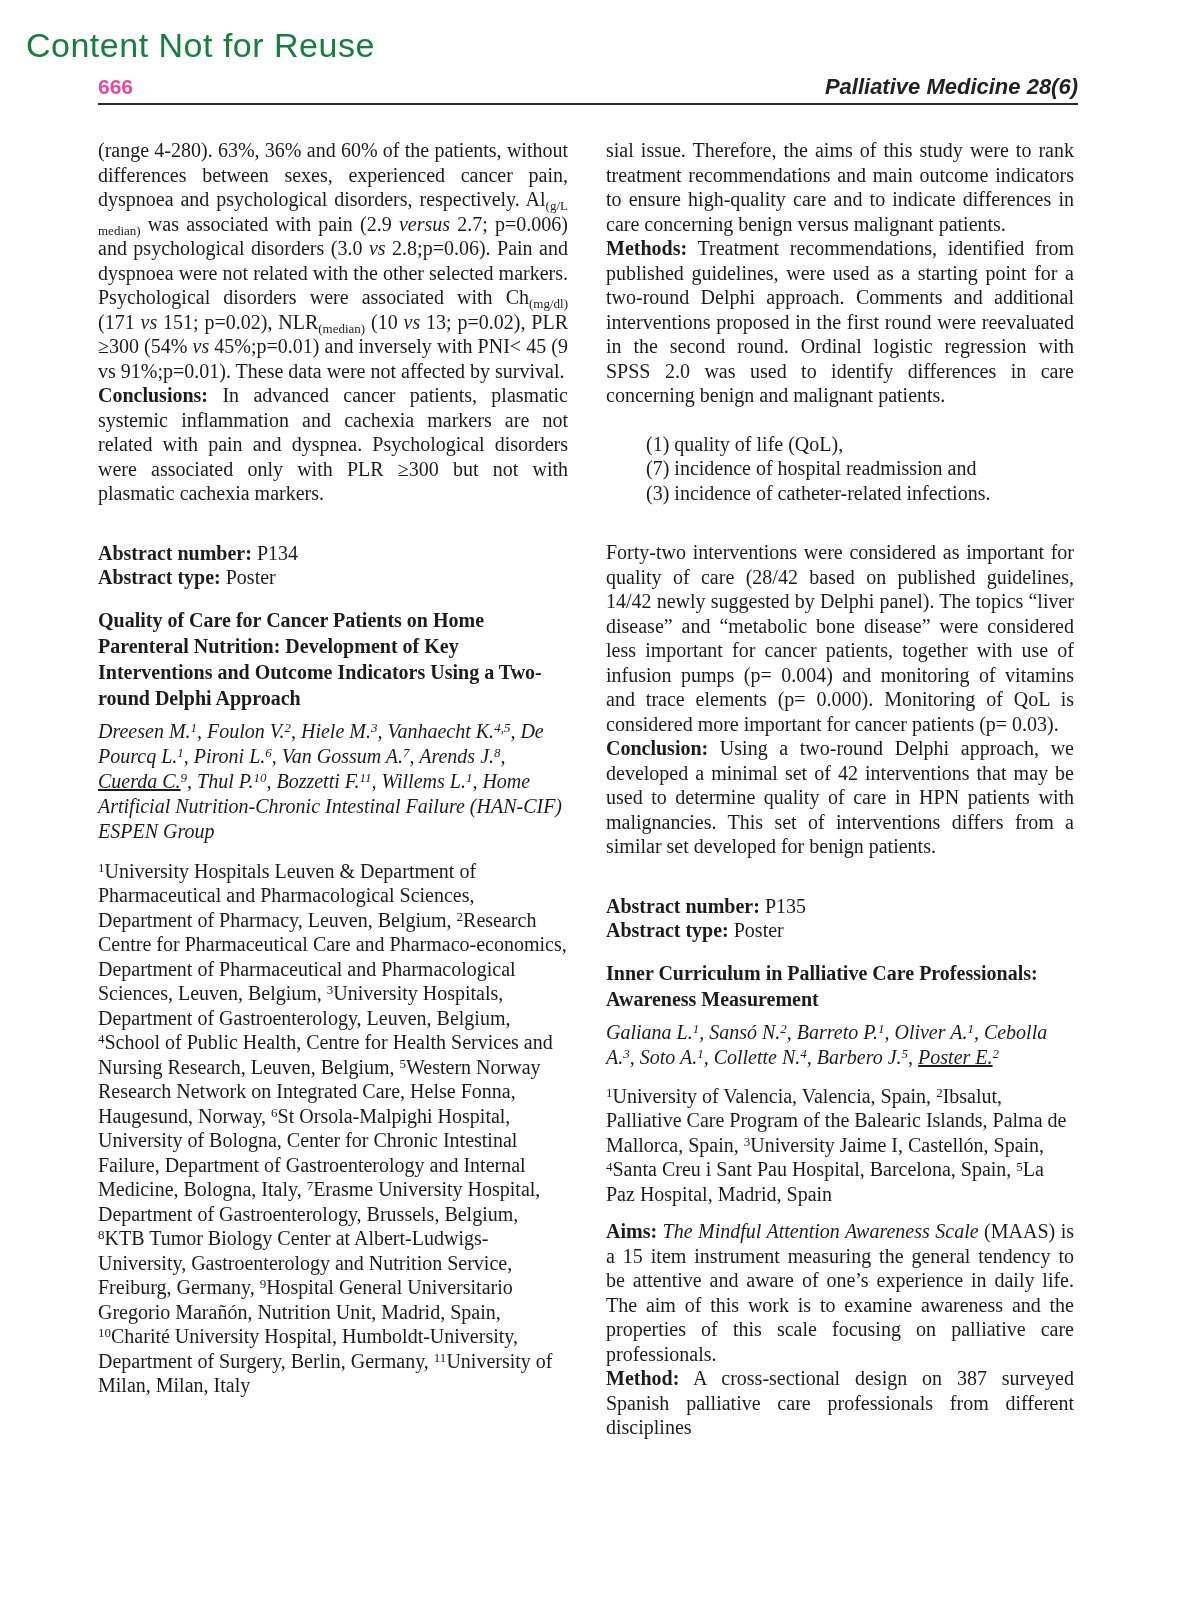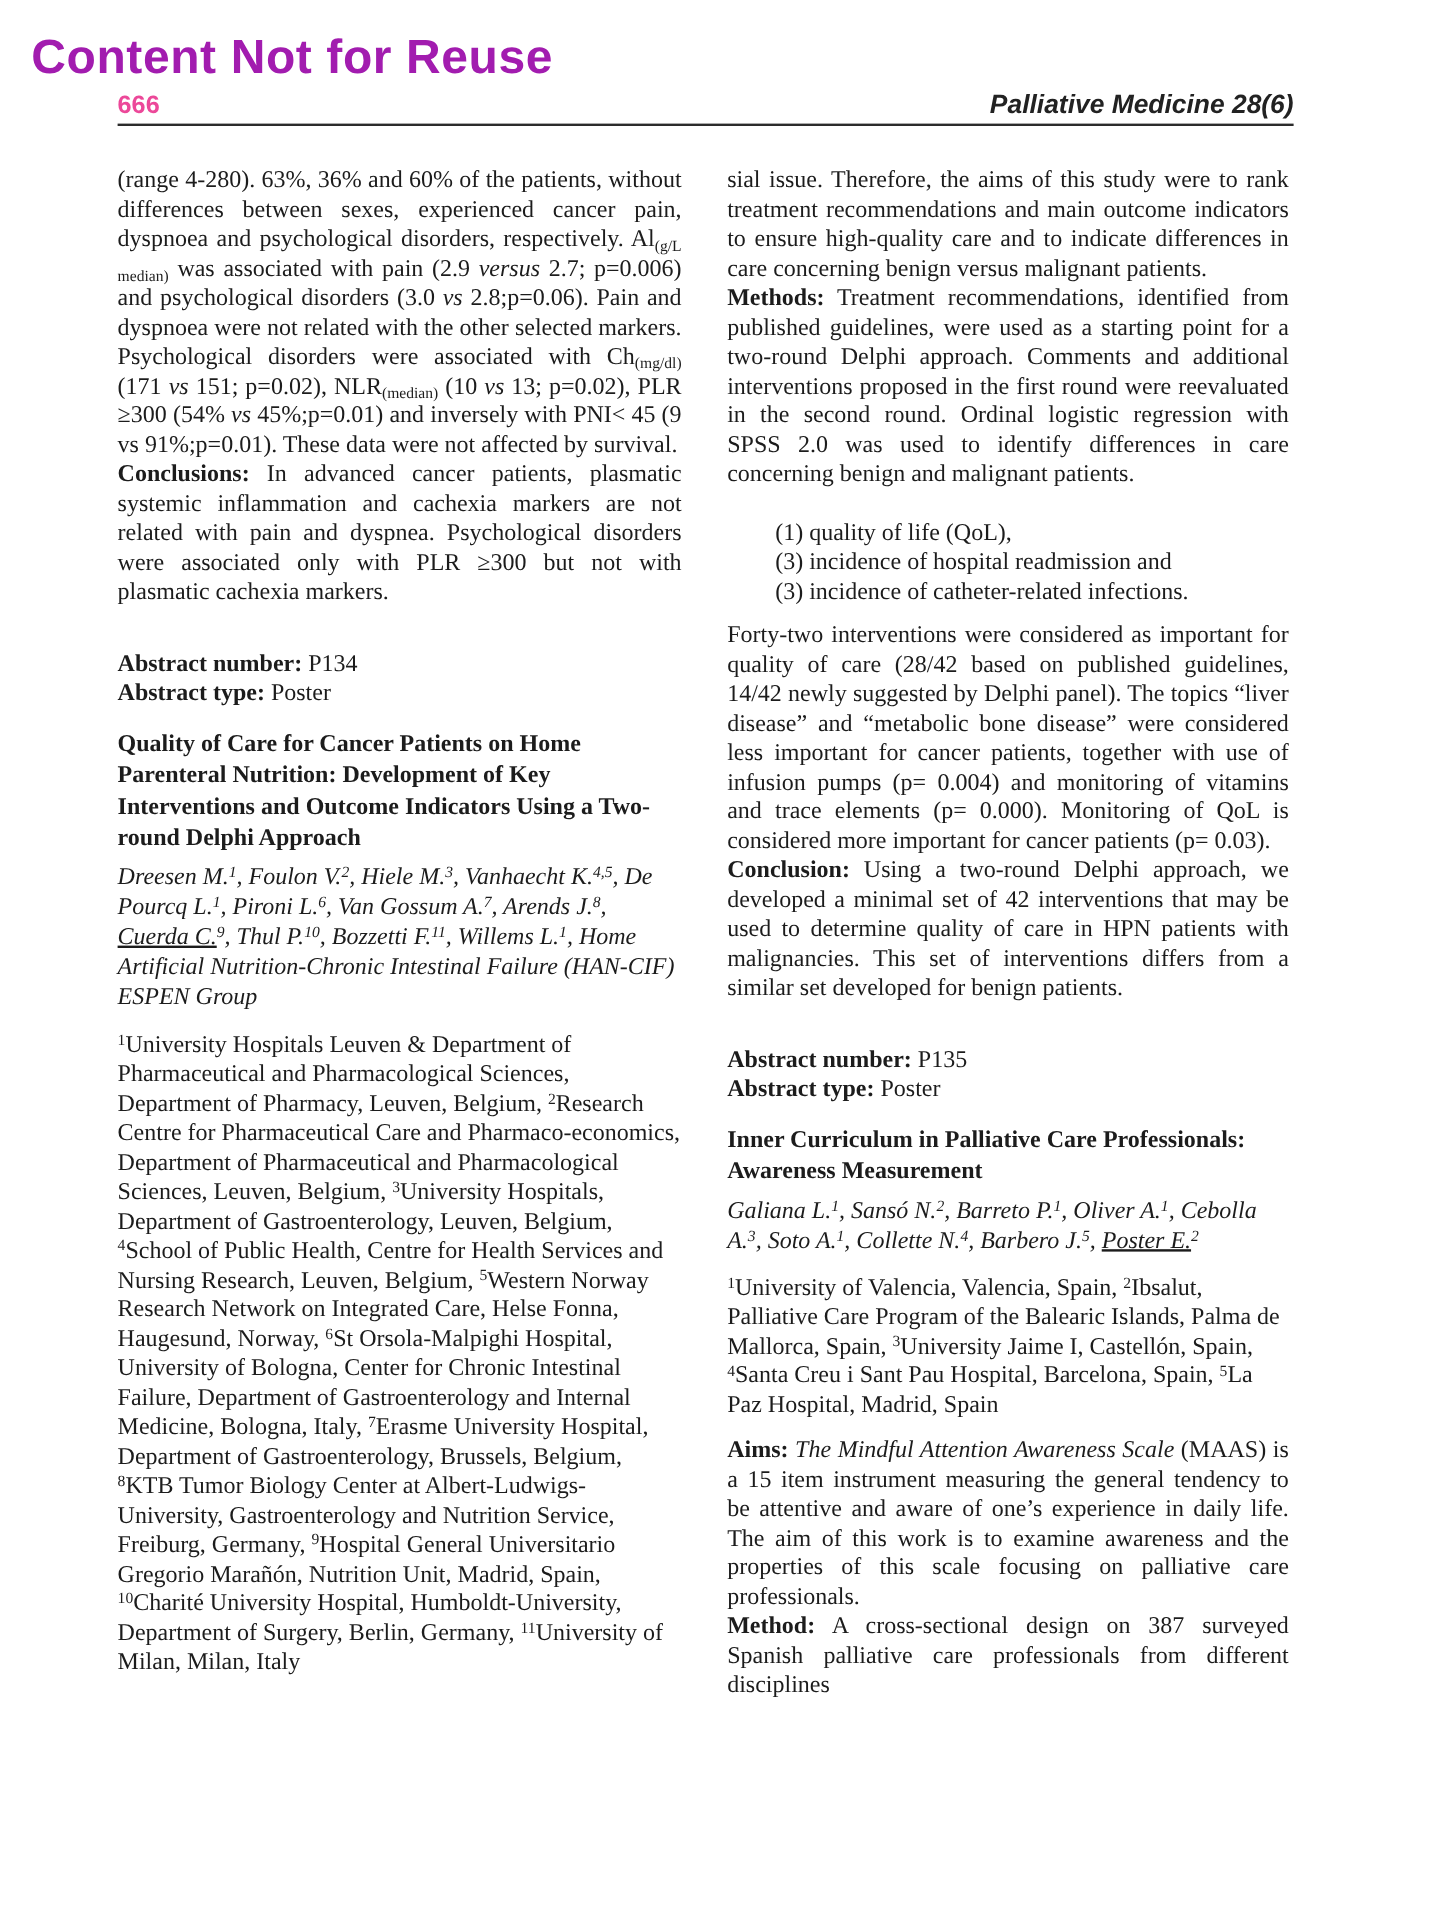--- a/index.html
+++ b/index.html
@@ -10,23 +10,23 @@
     background: #ffffff;
     font-family: "Liberation Serif", serif;
     color: #1c1c1c;
     overflow: hidden;
   }
   .watermark {
     position: absolute;
     left: 26px;
     top: 26px;
     font-family: "Liberation Sans", sans-serif;
-    font-size: 40px;
-    font-weight: 700;
-    color: #a21caf;
+    font-size: 34px;
+    font-weight: 400;
+    color: #15803d;
     letter-spacing: 0.5px;
     white-space: nowrap;
   }
   .page-header {
     position: absolute;
     left: 98px;
     top: 74px;
     width: 980px;
     display: flex;
     justify-content: space-between;
@@ -58,21 +58,21 @@
     top: 138px;
     font-size: 20px;
     line-height: 24.5px;
   }
   .col-left  { left: 98px;  width: 470px; }
   .col-right { left: 606px; width: 468px; }
 
   .blk { margin: 0; }
   .k-cont   { text-align: justify; }
   .k-para   { text-align: justify; }
-  .k-para2  { margin-top: 12px; text-align: justify; }
+  .k-para2  { margin-top: 35px; text-align: justify; }
   .k-label1 { margin-top: 35px; }
   .k-label2 { }
   .k-title  { margin-top: 17px; font-weight: 700; line-height: 26px; }
   .k-authors{ margin-top: 8px; font-style: italic; line-height: 25.2px; }
   .k-affil  { margin-top: 14px; line-height: 24.5px; }
   .k-aims   { margin-top: 13px; text-align: justify; }
   .k-list   { margin-top: 24px; padding-left: 40px; }
 
   .blk b { font-weight: 700; }
   .blk i { font-style: italic; }
@@ -110,21 +110,21 @@
       <div class="blk k-label2"><b>Abstract type:</b><span> Poster</span></div>
       <div class="blk k-title"><span>Quality of Care for Cancer Patients on Home Parenteral Nutrition: Development of Key Interventions and Outcome Indicators Using a Two-round Delphi Approach</span></div>
       <div class="blk k-authors"><span>Dreesen M.</span><sup>1</sup><span>, Foulon V.</span><sup>2</sup><span>, Hiele M.</span><sup>3</sup><span>, Vanhaecht K.</span><sup>4,5</sup><span>, De Pourcq L.</span><sup>1</sup><span>, Pironi L.</span><sup>6</sup><span>, Van Gossum A.</span><sup>7</sup><span>, Arends J.</span><sup>8</sup><span>, </span><span class="u">Cuerda C.</span><sup>9</sup><span>, Thul P.</span><sup>10</sup><span>, Bozzetti F.</span><sup>11</sup><span>, Willems L.</span><sup>1</sup><span>, Home Artificial Nutrition-Chronic Intestinal Failure (HAN-CIF) ESPEN Group</span></div>
       <div class="blk k-affil"><sup>1</sup><span>University Hospitals Leuven &amp; Department of Pharmaceutical and Pharmacological Sciences, Department of Pharmacy, Leuven, Belgium, </span><sup>2</sup><span>Research Centre for Pharmaceutical Care and Pharmaco-economics, Department of Pharmaceutical and Pharmacological Sciences, Leuven, Belgium, </span><sup>3</sup><span>University Hospitals, Department of Gastroenterology, Leuven, Belgium, </span><sup>4</sup><span>School of Public Health, Centre for Health Services and Nursing Research, Leuven, Belgium, </span><sup>5</sup><span>Western Norway Research Network on Integrated Care, Helse Fonna, Haugesund, Norway, </span><sup>6</sup><span>St Orsola-Malpighi Hospital, University of Bologna, Center for Chronic Intestinal Failure, Department of Gastroenterology and Internal Medicine, Bologna, Italy, </span><sup>7</sup><span>Erasme University Hospital, Department of Gastroenterology, Brussels, Belgium, </span><sup>8</sup><span>KTB Tumor Biology Center at Albert-Ludwigs-University, Gastroenterology and Nutrition Service, Freiburg, Germany, </span><sup>9</sup><span>Hospital General Universitario Gregorio Marañón, Nutrition Unit, Madrid, Spain, </span><sup>10</sup><span>Charité University Hospital, Humboldt-University, Department of Surgery, Berlin, Germany, </span><sup>11</sup><span>University of Milan, Milan, Italy</span></div>
     </div>
   <div class="col col-right">
       <div class="blk k-cont"><span>sial issue. Therefore, the aims of this study were to rank treatment recommendations and main outcome indicators to ensure high-quality care and to indicate differences in care concerning benign versus malignant patients.</span></div>
       <div class="blk k-para"><b>Methods:</b><span> Treatment recommendations, identified from published guidelines, were used as a starting point for a two-round Delphi approach. Comments and additional interventions proposed in the first round were reevaluated in the second round. Ordinal logistic regression with SPSS 2.0 was used to identify differences in care concerning benign and malignant patients.</span></div>
       <div class="blk k-list">
         <div class="list-item"><span>(1) quality of life (QoL),</span></div>
-        <div class="list-item"><span>(3) incidence of hospital readmission and</span></div>
+        <div class="list-item"><span>(7) incidence of hospital readmission and</span></div>
         <div class="list-item"><span>(3) incidence of catheter-related infections.</span></div>
       </div>
       <div class="blk k-para2"><span>Forty-two interventions were considered as important for quality of care (28/42 based on published guidelines, 14/42 newly suggested by Delphi panel). The topics “liver disease” and “metabolic bone disease” were considered less important for cancer patients, together with use of infusion pumps (p= 0.004) and monitoring of vitamins and trace elements (p= 0.000). Monitoring of QoL is considered more important for cancer patients (p= 0.03).</span></div>
       <div class="blk k-para"><b>Conclusion:</b><span> Using a two-round Delphi approach, we developed a minimal set of 42 interventions that may be used to determine quality of care in HPN patients with malignancies. This set of interventions differs from a similar set developed for benign patients.</span></div>
       <div class="blk k-label1"><b>Abstract number:</b><span> P135</span></div>
       <div class="blk k-label2"><b>Abstract type:</b><span> Poster</span></div>
       <div class="blk k-title"><span>Inner Curriculum in Palliative Care Professionals: Awareness Measurement</span></div>
       <div class="blk k-authors"><span>Galiana L.</span><sup>1</sup><span>, Sansó N.</span><sup>2</sup><span>, Barreto P.</span><sup>1</sup><span>, Oliver A.</span><sup>1</sup><span>, Cebolla A.</span><sup>3</sup><span>, Soto A.</span><sup>1</sup><span>, Collette N.</span><sup>4</sup><span>, Barbero J.</span><sup>5</sup><span>, </span><span class="u">Poster E.</span><sup>2</sup></div>
       <div class="blk k-affil"><sup>1</sup><span>University of Valencia, Valencia, Spain, </span><sup>2</sup><span>Ibsalut, Palliative Care Program of the Balearic Islands, Palma de Mallorca, Spain, </span><sup>3</sup><span>University Jaime I, Castellón, Spain, </span><sup>4</sup><span>Santa Creu i Sant Pau Hospital, Barcelona, Spain, </span><sup>5</sup><span>La Paz Hospital, Madrid, Spain</span></div>
       <div class="blk k-aims"><b>Aims:</b><span> </span><i>The Mindful Attention Awareness Scale</i><span> (MAAS) is a 15 item instrument measuring the general tendency to be attentive and aware of one’s experience in daily life. The aim of this work is to examine awareness and the properties of this scale focusing on palliative care professionals.</span></div>

